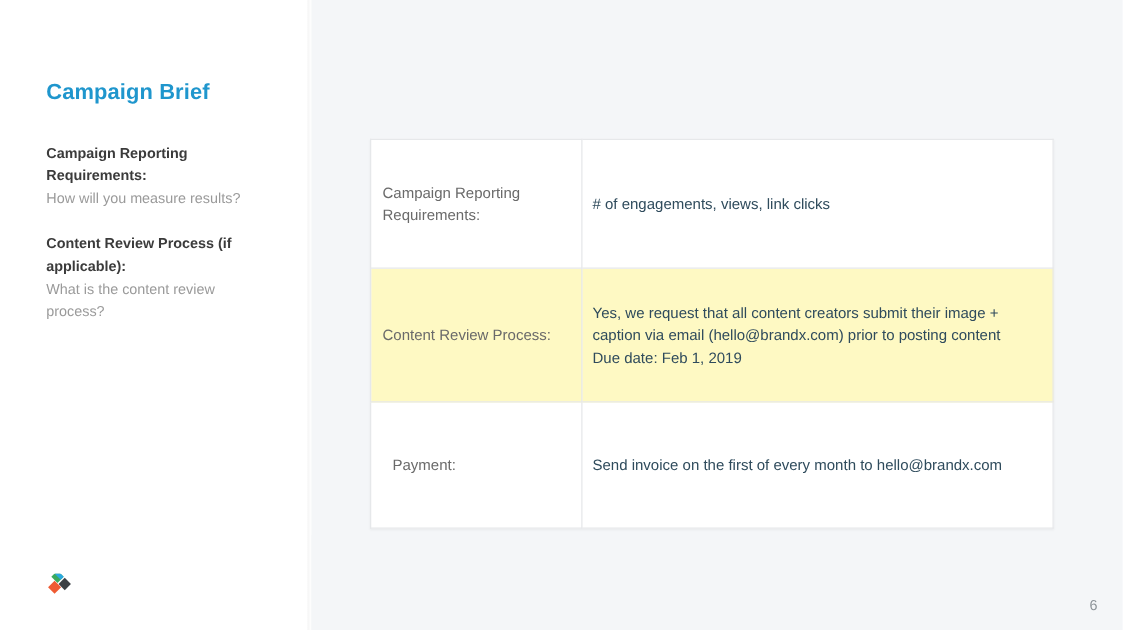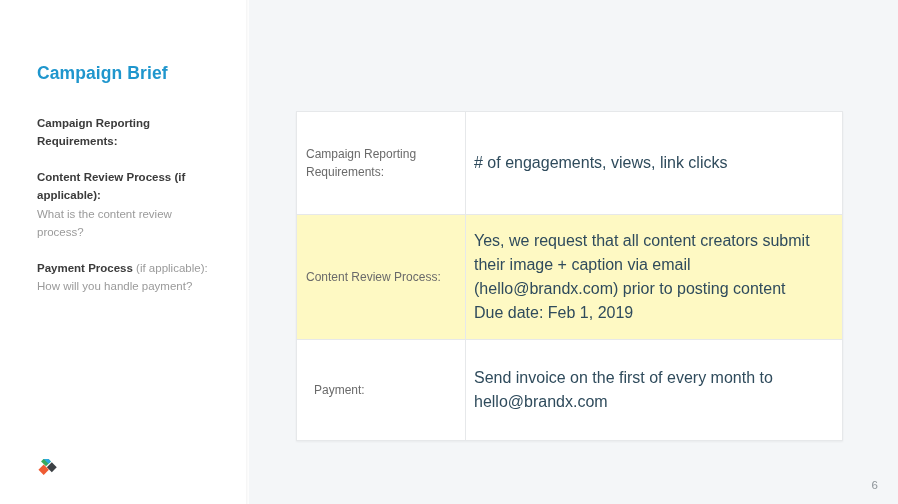--- a/index.html
+++ b/index.html
@@ -114,21 +114,21 @@
   .brief-table tr.alt td {
     background: #fef9c3;
   }
   .col-label {
     width: 150px;
     font-size: 12px;
     color: #6a6a6a;
     line-height: 1.52;
   }
   .col-value {
-    font-size: 16px;
+    font-size: 12px;
     color: #2f4b5c;
     line-height: 1.5;
     padding-left: 8px !important;
     padding-right: 12px !important;
   }
   .row-r1 td { height: 74px; }
   .row-r2 td { height: 78px; }
   .row-r3 td { height: 72px; padding-left: 17px; }
   .value-line { margin: 0; }
   .value-line + .value-line { }
@@ -149,35 +149,30 @@
   <div class="sidebar">
 
     <div class="sidebar-title">Campaign Brief</div>
 
     <div class="prompts">
 
       <div class="prompt-block">
         <div class="prompt-q">
           <span>Campaign Reporting Requirements:</span><span class="soft"></span>
         </div>
+        <div class="prompt-a">How will you measure results?</div>
       </div>
 
       <div class="prompt-block">
         <div class="prompt-q">
           <span>Content Review Process (if applicable):</span><span class="soft"></span>
         </div>
         <div class="prompt-a">What is the content review process?</div>
       </div>
 
-      <div class="prompt-block">
-        <div class="prompt-q">
-          <span>Payment Process</span><span class="soft"> (if applicable):</span>
-        </div>
-        <div class="prompt-a">How will you handle payment?</div>
-      </div>
 
     </div>
 
     <div class="logo">
       <svg width="24" height="24" viewBox="0 0 24 24" xmlns="http://www.w3.org/2000/svg">
         <g transform="translate(12,8.2) rotate(45)">
           <rect x="-7.6" y="-7.6" width="7" height="7" fill="#3aaa5d"></rect>
           <rect x="-7.6" y="-7.6" width="7" height="3.4" fill="#2ba8e0"></rect>
           <rect x="0.6" y="-7.6" width="7" height="7" fill="#3c4044"></rect>
           <rect x="-3.5" y="-0.2" width="7.4" height="7.4" fill="#ef5b33"></rect>

